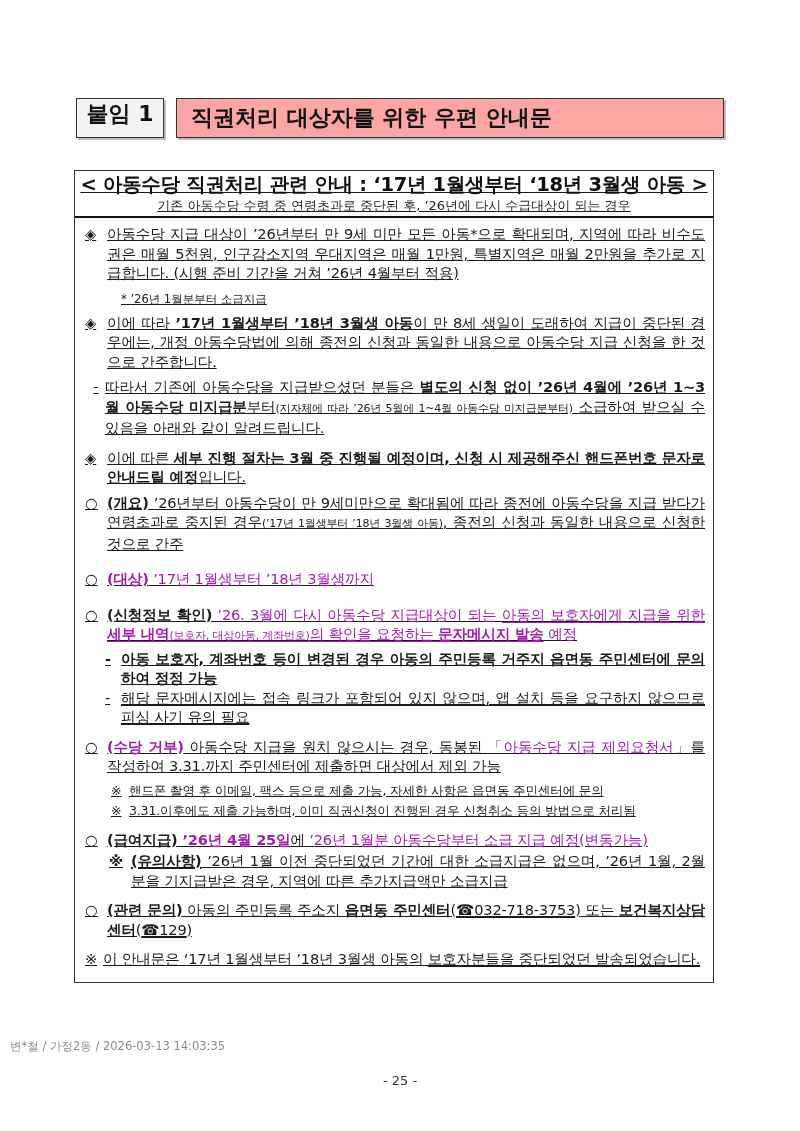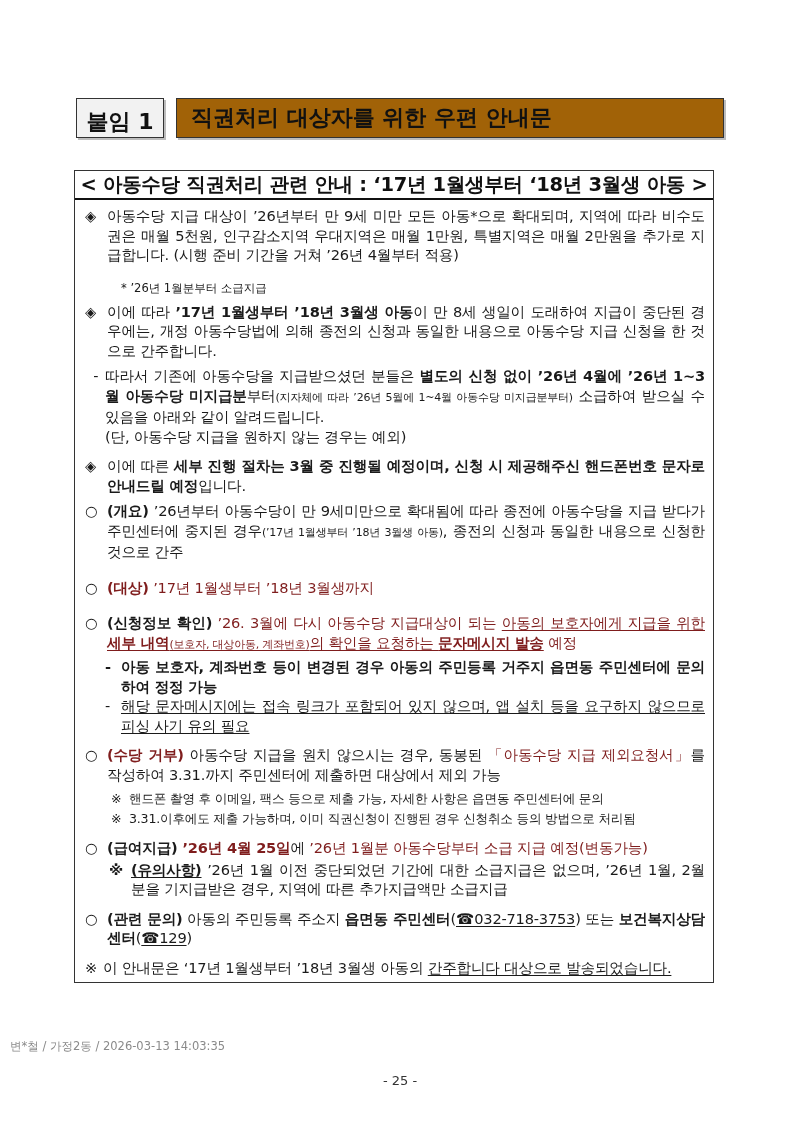--- a/index.html
+++ b/index.html
@@ -4,62 +4,63 @@
   <style>
     * { box-sizing: border-box; margin: 0; padding: 0; }
     html, body {
       width: 800px; height: 1131px; background: #ffffff; overflow: hidden;
     }
     body {
       position: relative;
       font-family: "DejaVu Sans", "Liberation Sans", sans-serif;
       color: #1a1a1a;
     }
-    .red { color: #7f1d1d; }
+    .red { color: #a21caf; }
     .b { font-weight: bold; }
     .u { text-decoration: underline; text-underline-offset: 2px; }
     .small { font-size: 11px; }
 
     
     .attach-label {
       position: absolute; left: 76px; top: 98px; width: 88px; height: 40px;
       border: 1.5px solid #333; background: #f2f2f2;
       box-shadow: 2px 2px 0 #bdbdbd;
       font-size: 22px; font-weight: bold; color: #111;
-      display: flex; align-items: flex-end; justify-content: center;
+      display: flex; align-items: flex-start; justify-content: center;
     }
     .attach-title {
       position: absolute; left: 176px; top: 98px; width: 548px; height: 40px;
-      border: 1.5px solid #333; background: #a16207;
+      border: 1.5px solid #333; background: #fca5a5;
       box-shadow: 2px 2px 0 #bdbdbd;
       font-size: 22px; font-weight: bold; color: #111;
       display: flex; align-items: center; padding-left: 14px;
     }
 
     
     .notice {
       position: absolute; left: 74px; top: 170px; width: 640px; height: 813px;
       border: 1.5px solid #333;
+      text-decoration: underline;
     }
     .notice-head {
       border-bottom: 2px solid #111; text-align: center; padding: 3px 0 2px 0;
     }
     .notice-title {
       font-size: 19.5px; font-weight: bold; letter-spacing: -0.3px; color: #111;
       line-height: 22px;
     }
     .notice-sub {
       font-size: 13px; color: #222; line-height: 17px; margin-top: 1px;
     }
     .notice-body { padding: 6px 8px 0 10px; font-size: 14.6px; line-height: 19.5px; }
 
     .para { display: flex; }
     .marker { width: 22px; flex: 0 0 22px; }
     .txt { flex: 1; text-align: justify; letter-spacing: -0.2px; }
-    .note-star { padding-left: 36px; font-size: 11.5px; line-height: 16px; margin-top: 15px; }
+    .note-star { padding-left: 36px; font-size: 11.5px; line-height: 16px; margin-top: 8px; }
     .dash { display: flex; padding-left: 2px; }
     .dash .marker { width: 18px; flex: 0 0 18px; text-align: center; }
     .center { text-align: center; }
     .sub-dash { display: flex; padding-left: 20px; }
     .sub-dash .marker { width: 16px; flex: 0 0 16px; }
     .ref { display: flex; padding-left: 26px; font-size: 12.6px; line-height: 18px; }
     .ref .marker { width: 18px; flex: 0 0 18px; }
     .ref2 { display: flex; padding-left: 24px; }
     .ref2 .marker { width: 22px; flex: 0 0 22px; font-weight: bold; }
 
@@ -79,20 +80,21 @@
 <div class="attach-label">
   <span>붙임 1</span>
 </div>
 <div class="attach-title">
   <span>직권처리 대상자를 위한 우편 안내문</span>
 </div>
 
 <div class="notice">
   <div class="notice-head">
     <div class="notice-title">&lt; 아동수당 직권처리 관련 안내 : ‘17년 1월생부터 ‘18년 3월생 아동 &gt;</div>
+    <div class="notice-sub">기존 아동수당 수령 중 연령초과로 중단된 후, ’26년에 다시 수급대상이 되는 경우</div>
   </div>
 
   <div class="notice-body">
 
     <div class="para">
       <span class="marker">◈</span>
       <span class="txt">아동수당 지급 대상이 ’26년부터 만 9세 미만 모든 아동*으로 확대되며, 지역에 따라 비수도권은 매월 5천원, 인구감소지역 우대지역은 매월 1만원, 특별지역은 매월 2만원을 추가로 지급합니다. (시행 준비 기간을 거쳐 ’26년 4월부터 적용)</span>
     </div>
     <div class="note-star">
       <span>*</span>
@@ -101,33 +103,33 @@
     <div class="gap-s"></div>
 
     <div class="para">
       <span class="marker">◈</span>
       <span class="txt"><span>이에 따라 </span><span class="b">’17년 1월생부터 ’18년 3월생 아동</span><span>이 만 8세 생일이 도래하여 지급이 중단된 경우에는, 개정 아동수당법에 의해 종전의 신청과 동일한 내용으로 아동수당 지급 신청을 한 것으로 간주합니다.</span></span>
     </div>
     <div class="gap-s"></div>
 
     <div class="dash">
       <span class="marker">-</span>
-      <span class="txt"><span>따라서 기존에 아동수당을 지급받으셨던 분들은 </span><span class="b">별도의 신청 없이 ’26년 4월에 ’26년 1~3월 아동수당 미지급분</span><span>부터</span><span class="small">(지자체에 따라 ’26년 5월에 1~4월 아동수당 미지급분부터)</span><span> 소급하여 받으실 수 있음을 아래와 같이 알려드립니다.</span><br><span>(단, 아동수당 지급을 원하지 않는 경우는 예외)</span></span>
+      <span class="txt"><span>따라서 기존에 아동수당을 지급받으셨던 분들은 </span><span class="b">별도의 신청 없이 ’26년 4월에 ’26년 1~3월 아동수당 미지급분</span><span>부터</span><span class="small">(지자체에 따라 ’26년 5월에 1~4월 아동수당 미지급분부터)</span><span> 소급하여 받으실 수 있음을 아래와 같이 알려드립니다.</span><br></span>
     </div>
     <div class="gap-m"></div>
 
     <div class="para">
       <span class="marker">◈</span>
       <span class="txt"><span>이에 따른 </span><span class="b">세부 진행 절차는 3월 중 진행될 예정이며, 신청 시 제공해주신 핸드폰번호 문자로 안내드릴 예정</span><span>입니다.</span></span>
     </div>
     <div class="gap-s"></div>
 
     <div class="para">
       <span class="marker">○</span>
-      <span class="txt"><span class="b">(개요)</span><span> ’26년부터 아동수당이 만 9세미만으로 확대됨에 따라 종전에 아동수당을 지급 받다가 주민센터에 중지된 경우</span><span class="small">(’17년 1월생부터 ’18년 3월생 아동)</span><span>, 종전의 신청과 동일한 내용으로 신청한 것으로 간주</span></span>
+      <span class="txt"><span class="b">(개요)</span><span> ’26년부터 아동수당이 만 9세미만으로 확대됨에 따라 종전에 아동수당을 지급 받다가 연령초과로 중지된 경우</span><span class="small">(’17년 1월생부터 ’18년 3월생 아동)</span><span>, 종전의 신청과 동일한 내용으로 신청한 것으로 간주</span></span>
     </div>
     <div class="gap-l"></div>
 
     <div class="para">
       <span class="marker">○</span>
       <span class="txt red"><span class="b">(대상)</span><span> ’17년 1월생부터 ’18년 3월생까지</span></span>
     </div>
     <div class="gap-l"></div>
 
     <div class="para">
@@ -170,19 +172,19 @@
     <div class="gap-m"></div>
 
     <div class="para">
       <span class="marker">○</span>
       <span class="txt"><span class="b">(관련 문의)</span><span> 아동의 주민등록 주소지 </span><span class="b">읍면동 주민센터</span>(<span class="u">☎032-718-3753</span>)<span> 또는 </span><span class="b">보건복지상담센터</span>(<span class="u">☎129</span>)</span>
     </div>
     <div class="gap-m"></div>
 
     <div class="para">
       <span class="marker" style="width:18px; flex:0 0 18px;">※</span>
-      <span class="txt"><span>이 안내문은 ‘17년 1월생부터 ’18년 3월생 아동의 </span><span class="u">간주합니다 대상으로 발송되었습니다.</span></span>
+      <span class="txt"><span>이 안내문은 ‘17년 1월생부터 ’18년 3월생 아동의 </span><span class="u">보호자분들을 중단되었던 발송되었습니다.</span></span>
     </div>
   </div>
 </div>
 
 <div class="page-num">- 25 -</div>
 <div class="stamp">변*철 / 가정2동 / 2026-03-13 14:03:35</div>
 
 </body></html>

